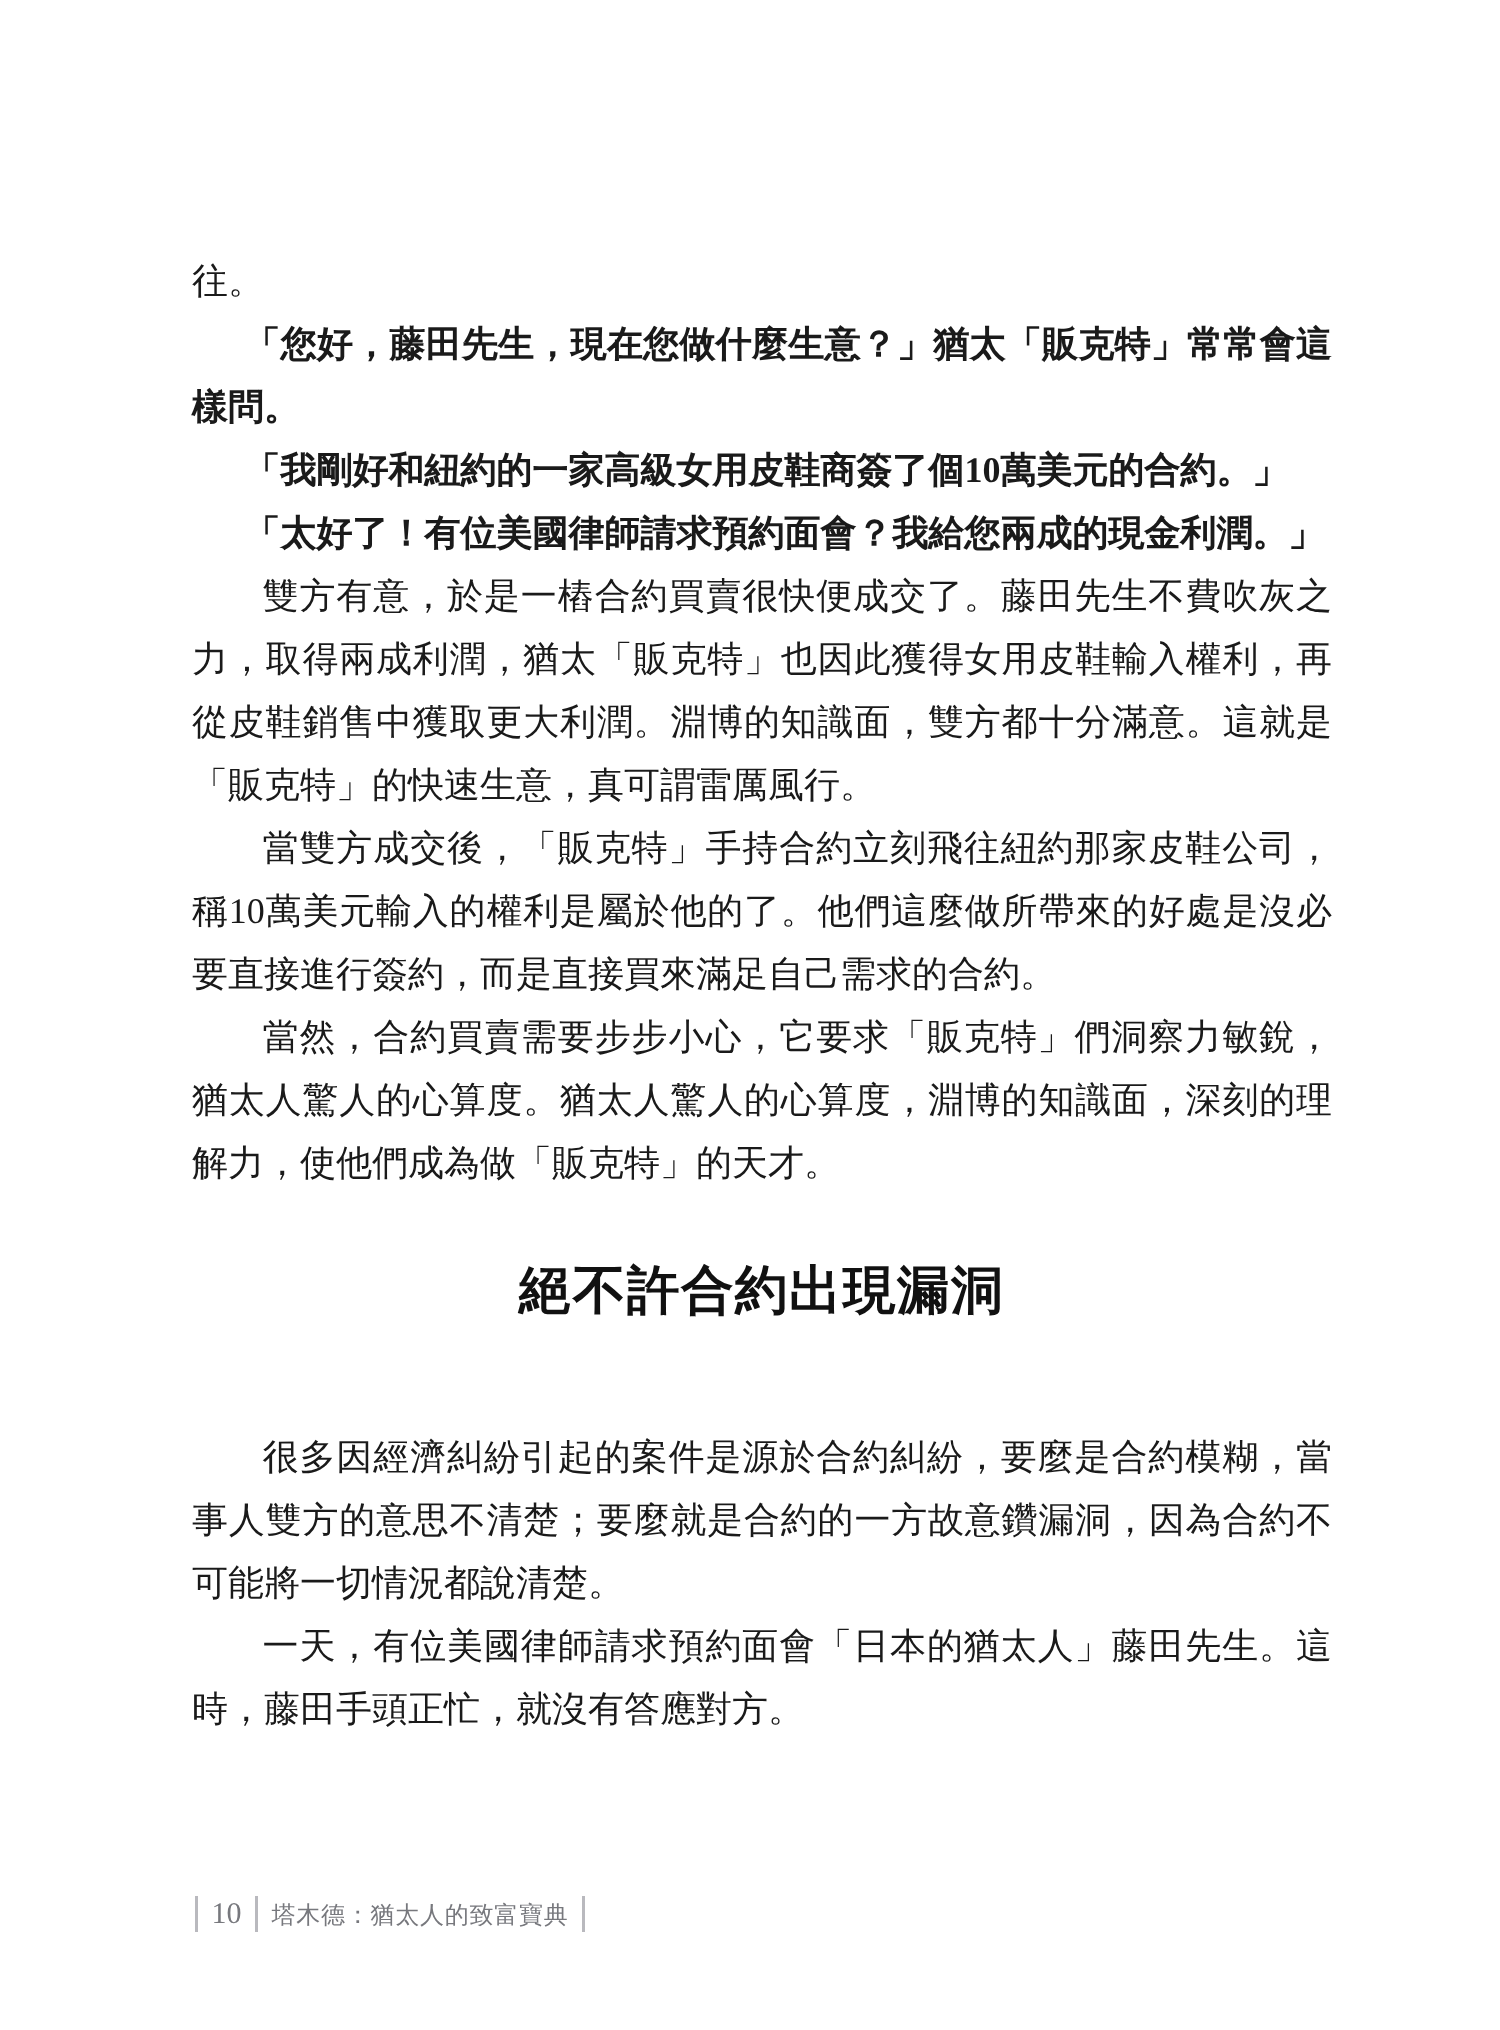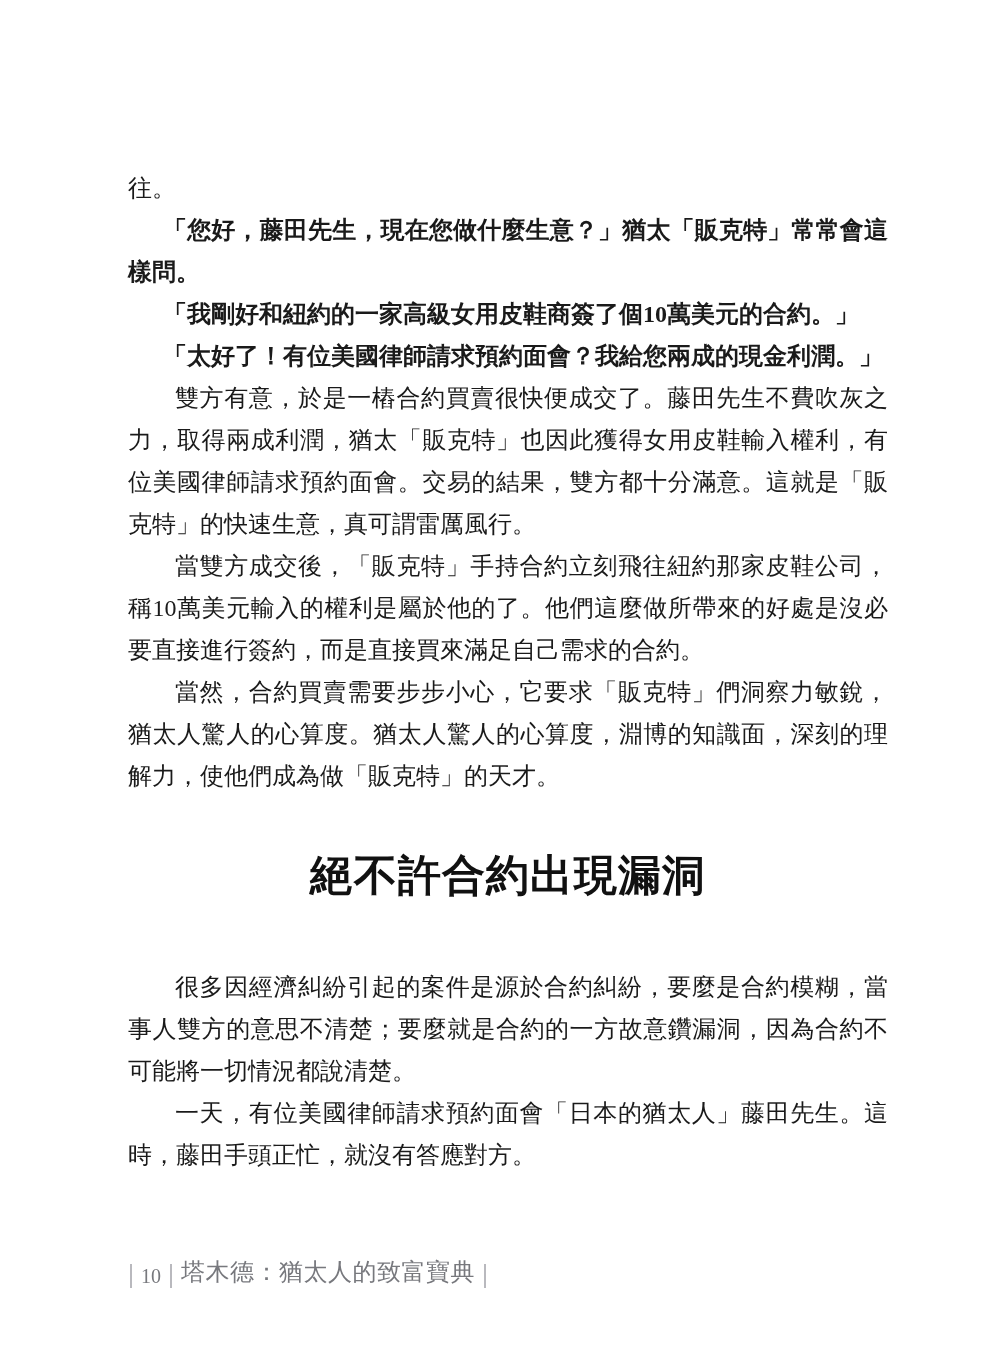--- a/index.html
+++ b/index.html
@@ -26,22 +26,22 @@
     text-align: justify;
   }
   .body-text p {
     margin: 0;
     padding: 0;
   }
   .p-tail  { text-indent: 0; }
   .p-quote { text-indent: 35px; font-weight: bold; }
   .p-norm  { text-indent: 47px; }
   .section-heading {
-    margin: 55px 0 66px 0;
-    font-size: 43px;
+    margin: 40px 0 66px 0;
+    font-size: 35px;
     line-height: 48px;
     font-weight: 700;
     letter-spacing: 1px;
     text-align: center;
     text-indent: 0;
     color: #111111;
     font-family: "Liberation Serif", "DejaVu Serif", serif;
   }
   .footer {
     position: absolute;
@@ -58,37 +58,37 @@
     height: 24px;
     background: #b9b9be;
     flex: 0 0 auto;
   }
   .fnum {
     font-size: 20px;
     font-family: "Liberation Serif", "DejaVu Serif", serif;
     color: #77787d;
   }
   .ftitle {
-    font-size: 24px;
+    font-size: 16px;
     letter-spacing: 0.5px;
     font-family: "Liberation Sans", "DejaVu Sans", sans-serif;
     color: #77787d;
   }
 </style>
 </head>
 <body>
 
 <div class="page">
 
   <main class="body-text">
     <p class="p-tail">往。</p>
     <p class="p-quote">「您好，藤田先生，現在您做什麼生意？」猶太「販克特」常常會這樣問。</p>
     <p class="p-quote">「我剛好和紐約的一家高級女用皮鞋商簽了個10萬美元的合約。」</p>
     <p class="p-quote">「太好了！有位美國律師請求預約面會？我給您兩成的現金利潤。」</p>
-    <p class="p-norm">雙方有意，於是一樁合約買賣很快便成交了。藤田先生不費吹灰之力，取得兩成利潤，猶太「販克特」也因此獲得女用皮鞋輸入權利，有位美國律師請求預約面會。交易的結果，雙方都十分滿意。這就是「販克特」的快速生意，真可謂雷厲風行。</p>
+    <p class="p-norm">雙方有意，於是一樁合約買賣很快便成交了。藤田先生不費吹灰之力，取得兩成利潤，猶太「販克特」也因此獲得女用皮鞋輸入權利，再從皮鞋銷售中獲取更大利潤。淵博的知識面，雙方都十分滿意。這就是「販克特」的快速生意，真可謂雷厲風行。</p>
     <p class="p-norm">當雙方成交後，「販克特」手持合約立刻飛往紐約那家皮鞋公司，稱10萬美元輸入的權利是屬於他的了。他們這麼做所帶來的好處是沒必要直接進行簽約，而是直接買來滿足自己需求的合約。</p>
     <p class="p-norm">當然，合約買賣需要步步小心，它要求「販克特」們洞察力敏銳，猶太人驚人的心算度。猶太人驚人的心算度，淵博的知識面，深刻的理解力，使他們成為做「販克特」的天才。</p>
 
     <h2 class="section-heading">絕不許合約出現漏洞</h2>
 
     <p class="p-norm">很多因經濟糾紛引起的案件是源於合約糾紛，要麼是合約模糊，當事人雙方的意思不清楚；要麼就是合約的一方故意鑽漏洞，因為合約不可能將一切情況都說清楚。</p>
     <p class="p-norm">一天，有位美國律師請求預約面會「日本的猶太人」藤田先生。這時，藤田手頭正忙，就沒有答應對方。</p>
   </main>
 
   <footer class="footer">

